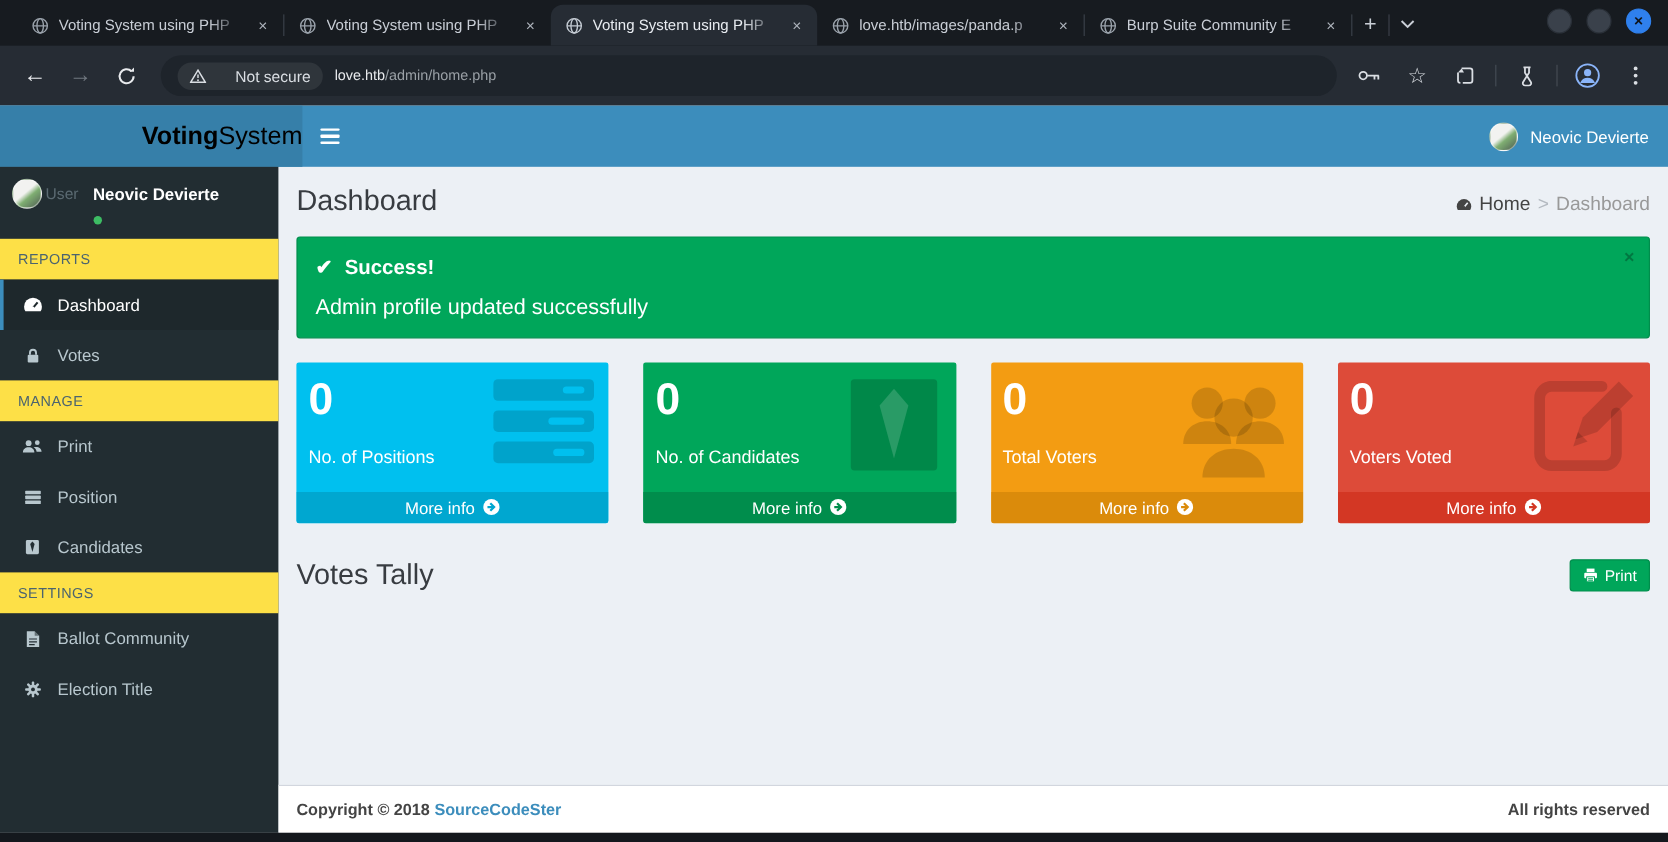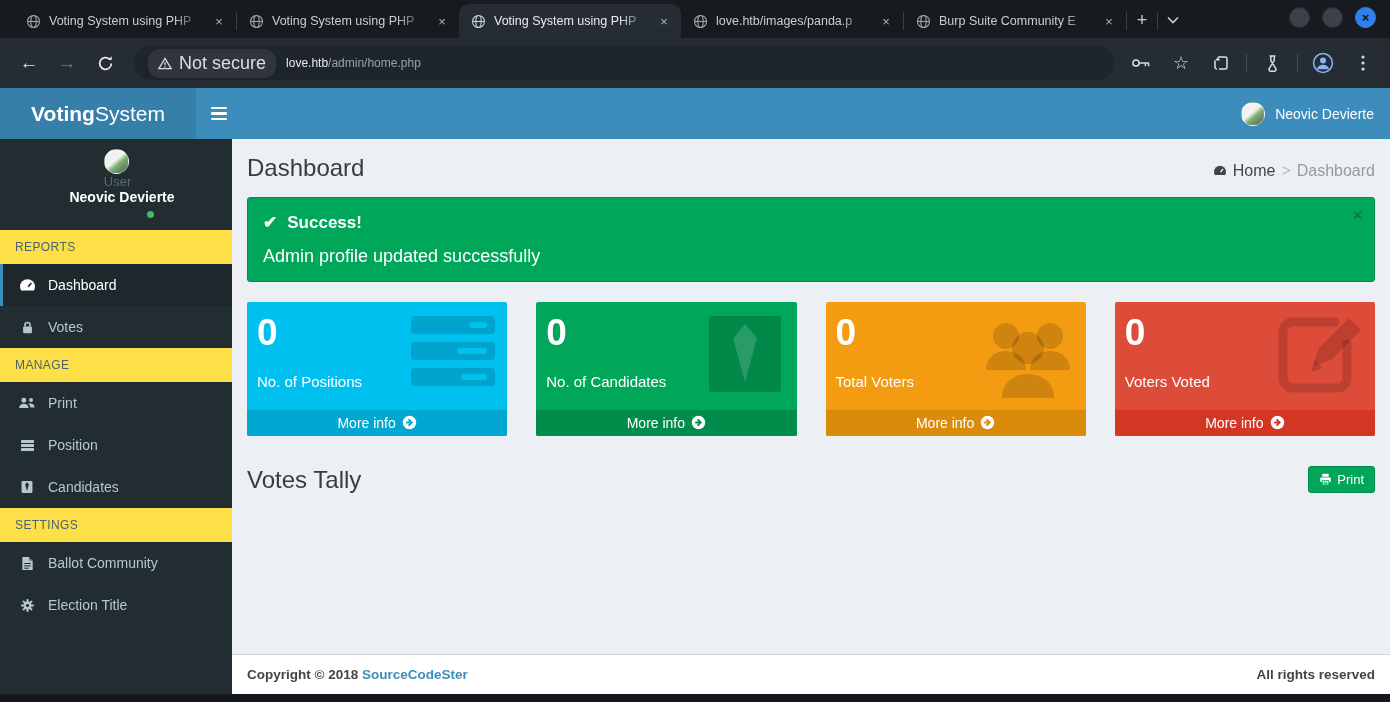--- a/index.html
+++ b/index.html
@@ -23,45 +23,45 @@
   .win-btn { width:21px; height:21px; border-radius:50%; background:#3a414b; border:1px solid #2a3038; }
   .win-btn.close { background:#2f80ed; border-color:#2f80ed; color:#10141a; font-size:13px; font-weight:bold;
          display:flex; align-items:center; justify-content:center; }
 
   .toolbar { height:50px; background:#262c34; display:flex; align-items:center; padding:0 12px; gap:4px; }
   .nav-btn { width:34px; height:34px; border-radius:50%; display:flex; align-items:center; justify-content:center;
          color:#e8eaed; font-size:19px; }
   .nav-btn.disabled { color:#70777f; }
   .omnibox { flex:1; height:34px; margin:0 8px; background:#1e242b; border-radius:17px; display:flex; align-items:center;
          padding:0 14px; gap:10px; min-width:0; }
-  .sec-chip { display:flex; align-items:center; gap:7px; background:rgba(255,255,255,0.08); border-radius:12px;
-         padding:4px 10px; color:#dadee3; font-size:18px;justify-content:flex-end; }
+  .sec-chip { display:flex; align-items:center; gap:24px; background:rgba(255,255,255,0.08); border-radius:12px;
+         padding:4px 10px; color:#dadee3; font-size:13px;justify-content:flex-end; }
   .url { font-size:12px; white-space:nowrap; overflow:hidden; }
   .url .host { color:#e8eaed; }
   .url .path { color:#9aa0a6; }
   .tool-icons { display:flex; align-items:center; gap:10px; color:#dadee3; }
   .tool-sep { width:1px; height:18px; background:#444b54; }
   .icon-btn { width:30px; height:30px; display:flex; align-items:center; justify-content:center; color:#dadee3; }
   .star-glyph { font-size:18px; color:#dadee3; }
 
   
   .app { position:absolute; top:88px; left:0; right:0; bottom:8px; background:#ecf0f5; }
   .navbar { position:absolute; top:0; left:0; right:0; height:51px; background:#3c8dbc; display:flex; }
-  .brand { width:196px; height:100%; background:#367fa9; color:#ffffff; font-size:21px; display:flex;
-         align-items:center; justify-content:center; }
+  .brand { width:252px; height:100%; background:#367fa9; color:#000000; font-size:21px; display:flex;
+         align-items:center; justify-content:flex-end; }
   .brand b { font-weight:bold; }
   .hamburger { width:46px; height:100%; display:flex; flex-direction:column; align-items:center; justify-content:center; gap:3px; }
   .hamburger span { width:16px; height:2.6px; background:#fff; border-radius:1px; }
   .nav-user { margin-left:auto; display:flex; align-items:center; gap:10px; padding:0 16px; color:#fff; font-size:14px; }
   .avatar { width:24px; height:24px; border-radius:50%;
          background:linear-gradient(140deg,#f2f2f0 45%,#7fae72 60%,#4d5a52 100%); border:1px solid rgba(255,255,255,0.4); }
 
   
   .sidebar { position:absolute; top:51px; left:0; bottom:0; width:232px; background:#222d32; }
-  .user-panel { padding:10px 10px 12px 10px; display:flex; flex-wrap:wrap; align-items:center;flex-direction:column; }
+  .user-panel { padding:10px 10px 12px 10px; display:flex; flex-wrap:wrap; align-items:center; }
   .user-panel .avatar { width:25px; height:25px; }
   .user-alt { color:#5b6a72; font-size:13px; margin-left:3px; }
   .user-name { color:#fff; font-weight:bold; font-size:14px; margin-left:12px; }
   .online-dot { width:7px; height:7px; border-radius:50%; background:#3dbd64; margin:6px 0 0 68px; }
   .side-header { background:#fde047; color:#4b646f; font-size:12px; padding:10px 15px; letter-spacing:.4px; }
   .side-item { display:flex; align-items:center; gap:12px; padding:13px 15px; color:#b8c7ce; font-size:14px;
          border-left:3px solid transparent; cursor:pointer; }
   .side-item.active { background:#1e282c; color:#fff; border-left-color:#3c8dbc; }
   .side-item .sicon { width:18px; display:flex; justify-content:center; color:inherit; }
 

